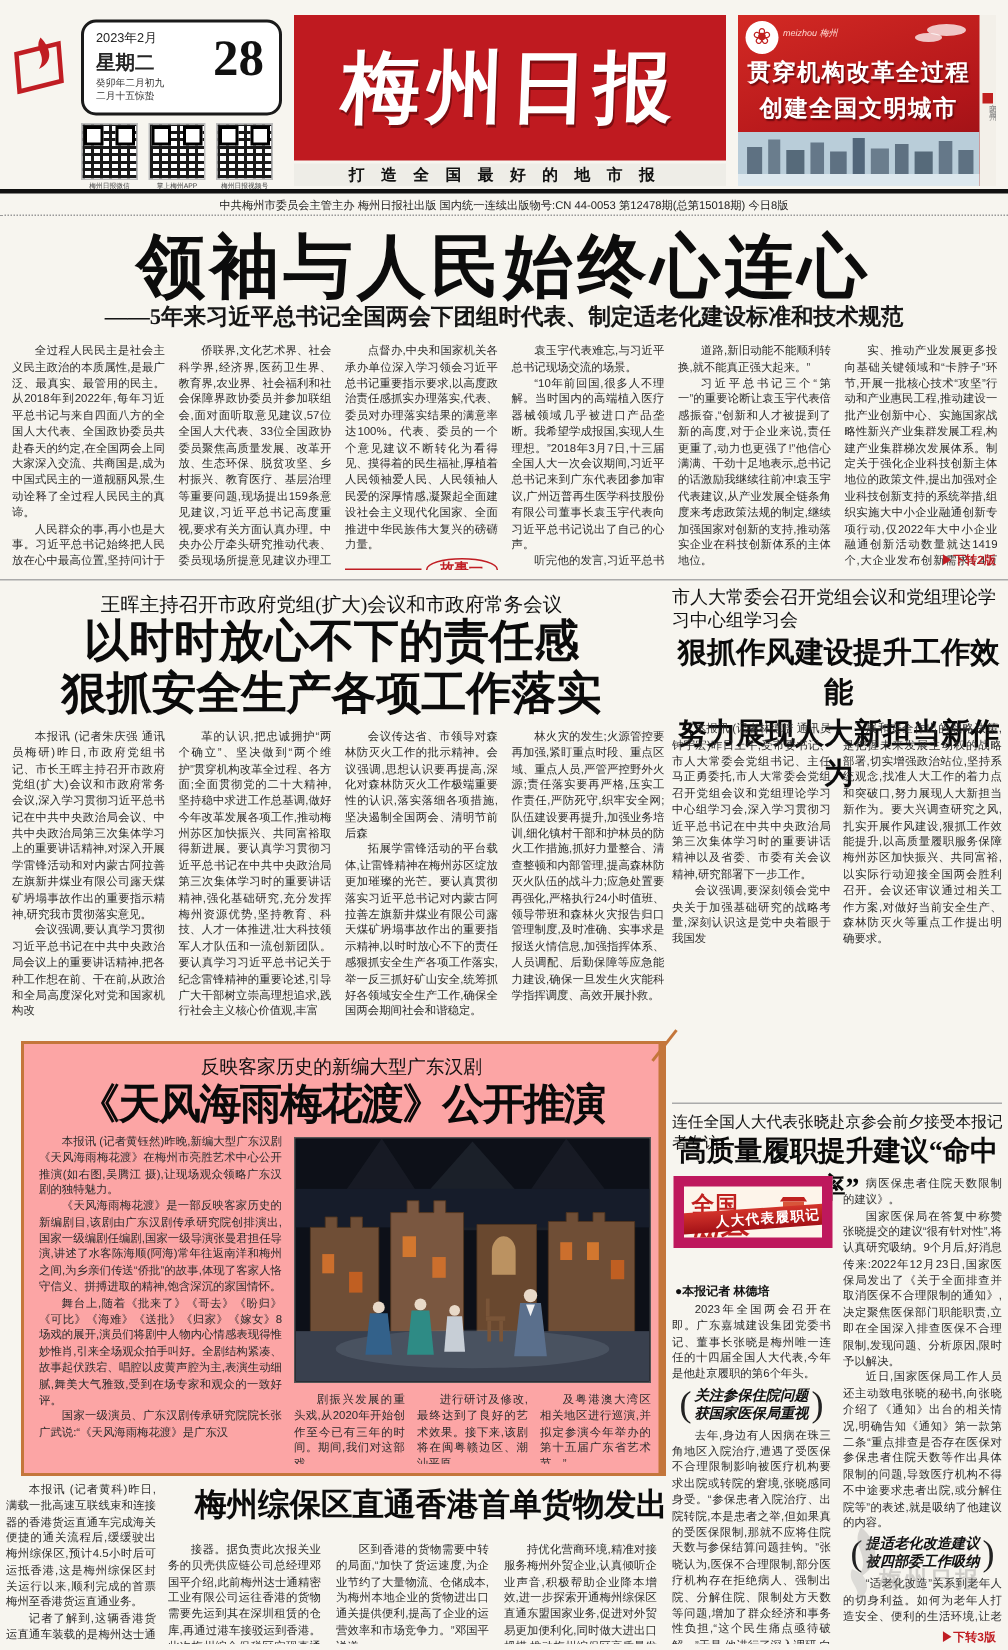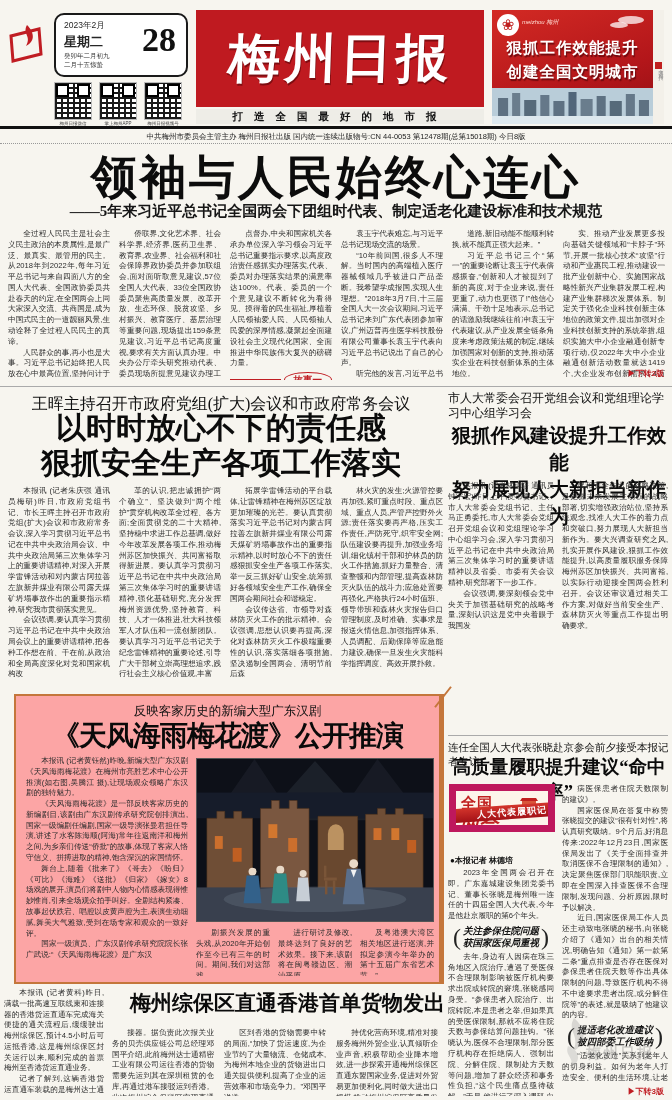--- a/index.html
+++ b/index.html
@@ -66,21 +66,21 @@
     color:#161616; font-family:"Liberation Serif",serif; }
   .tcol { top:229px; width:102px; height:151px; }
   .story-tag { display:flex; align-items:center; margin:3px 0 1px 0; }
   .story-tag .ln { flex:1; height:1px; background:#c01d23; }
   .story-tag .lbl { border:1px solid #c01d23; color:#c01d23; font-weight:bold; font-size:9.5px;
     border-radius:50%; padding:0 9px; margin-left:3px; white-space:nowrap; }
   .jump2 { right:8px; top:368px; }
   .rule-top { left:0; top:386px; width:672px; }
 
   
-  .ml-kicker { left:0; top:394px; width:442px; text-align:center; font-size:16px; color:#111;
+  .ml-kicker { left:0; top:394px; width:442px; text-align:center; font-size:13px; color:#111;
     font-family:"Liberation Serif",serif; }
   .ml-h1 { left:0; top:410px; width:442px; text-align:center; font-size:30px; font-weight:bold;
     color:#0b0b0b; font-family:"Liberation Serif",serif; line-height:35px; }
   .ml-h2 { top:445px; }
   .mlcol { top:486px; width:102px; height:200px; }
 
   
   .mr-kicker { left:448px; top:391px; width:222px; font-size:12px; color:#111; line-height:1.25;
     font-family:"Liberation Serif",serif; }
   .mr-h { left:448px; top:422px; width:222px; text-align:center; font-size:19.5px; font-weight:bold;
@@ -172,21 +172,21 @@
   <div class="abs titlebox">
     <div class="t">梅州日报</div>
   </div>
   <div class="abs slogan">打造全国最好的地市报</div>
 
   <div class="abs banner">
     <div class="emblem">❀</div>
     <div class="brand">meizhou 梅州</div>
     <div class="cloud" style="right:20px;top:6px;width:26px;height:8px;"></div>
     <div class="cloud" style="right:36px;top:12px;width:18px;height:6px;"></div>
-    <div class="bline" style="top:28px;">狠抓工作效能提升</div>
+    <div class="bline" style="top:28px;">贯穿机构改革全过程</div>
     <div class="bline" style="top:52px;">创建全国文明城市</div>
     <svg class="city" viewBox="0 0 160 36" preserveAspectRatio="none">
       <rect width="160" height="36" fill="#b9cdd9"></rect>
       <rect x="6" y="10" width="10" height="18" fill="#5e7182"></rect>
       <rect x="20" y="5" width="8" height="23" fill="#6a7d8d"></rect>
       <rect x="32" y="12" width="12" height="16" fill="#566a7a"></rect>
       <rect x="48" y="7" width="9" height="21" fill="#657889"></rect>
       <rect x="61" y="13" width="11" height="15" fill="#5e7182"></rect>
       <rect x="76" y="4" width="8" height="24" fill="#51667a"></rect>
       <rect x="88" y="11" width="12" height="17" fill="#6a7d8d"></rect>
@@ -244,22 +244,22 @@
   <div class="abs ml-h1">以时时放心不下的责任感</div>
   <div class="abs ml-h1 ml-h2">狠抓安全生产各项工作落实</div>
   <div class="abs col mlcol" style="left:8px;">
       <p class="para">本报讯  (记者朱庆强  通讯员梅研)昨日,市政府党组书记、市长王晖主持召开市政府党组(扩大)会议和市政府常务会议,深入学习贯彻习近平总书记在中共中央政治局会议、中共中央政治局第三次集体学习上的重要讲话精神,对深入开展学雷锋活动和对内蒙古阿拉善左旗新井煤业有限公司露天煤矿坍塌事故作出的重要指示精神,研究我市贯彻落实意见。</p>
       <p class="para">会议强调,要认真学习贯彻习近平总书记在中共中央政治局会议上的重要讲话精神,把各种工作想在前、干在前,从政治和全局高度深化对党和国家机构改</p>
     </div>
   <div class="abs col mlcol" style="left:119px;">
       <p class="para">革的认识,把忠诚拥护“两个确立”、坚决做到“两个维护”贯穿机构改革全过程、各方面;全面贯彻党的二十大精神,坚持稳中求进工作总基调,做好今年改革发展各项工作,推动梅州苏区加快振兴、共同富裕取得新进展。要认真学习贯彻习近平总书记在中共中央政治局第三次集体学习时的重要讲话精神,强化基础研究,充分发挥梅州资源优势,坚持教育、科技、人才一体推进,壮大科技领军人才队伍和一流创新团队。要认真学习习近平总书记关于纪念雷锋精神的重要论述,引导广大干部树立崇高理想追求,践行社会主义核心价值观,丰富</p>
     </div>
   <div class="abs col mlcol" style="left:230px;">
+      <p class="para">会议传达省、市领导对森林防灭火工作的批示精神。会议强调,思想认识要再提高,深化对森林防灭火工作极端重要性的认识,落实落细各项措施,坚决遏制全国两会、清明节前后森</p>
       <p class="para">拓展学雷锋活动的平台载体,让雷锋精神在梅州苏区绽放更加璀璨的光芒。要认真贯彻落实习近平总书记对内蒙古阿拉善左旗新井煤业有限公司露天煤矿坍塌事故作出的重要指示精神,以时时放心不下的责任感狠抓安全生产各项工作落实,举一反三抓好矿山安全,统筹抓好各领域安全生产工作,确保全国两会期间社会和谐稳定。</p>
-      <p class="para">会议传达省、市领导对森林防灭火工作的批示精神。会议强调,思想认识要再提高,深化对森林防灭火工作极端重要性的认识,落实落细各项措施,坚决遏制全国两会、清明节前后森</p>
     </div>
   <div class="abs col mlcol" style="left:341px;">
       <p class="para">林火灾的发生;火源管控要再加强,紧盯重点时段、重点区域、重点人员,严管严控野外火源;责任落实要再严格,压实工作责任,严防死守,织牢安全网;队伍建设要再提升,加强业务培训,细化镇村干部和护林员的防火工作措施,抓好力量整合、清查整顿和内部管理,提高森林防灭火队伍的战斗力;应急处置要再强化,严格执行24小时值班、领导带班和森林火灾报告归口管理制度,及时准确、实事求是报送火情信息,加强指挥体系、人员调配、后勤保障等应急能力建设,确保一旦发生火灾能科学指挥调度、高效开展扑救。</p>
     </div>
 
   <div class="abs mr-kicker">市人大常委会召开党组会议和党组理论学习中心组学习会</div>
   <div class="abs mr-h">
     <div>狠抓作风建设提升工作效能</div>
     <div>努力展现人大新担当新作为</div>
   </div>

